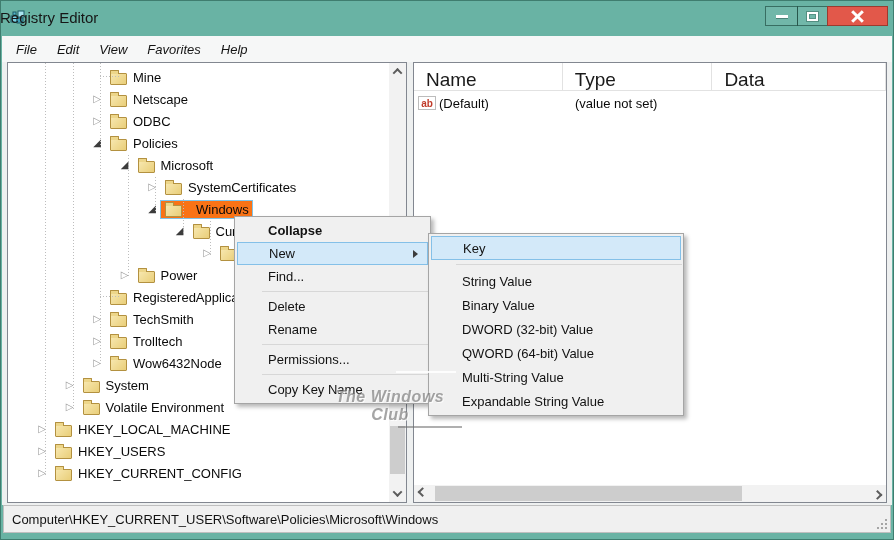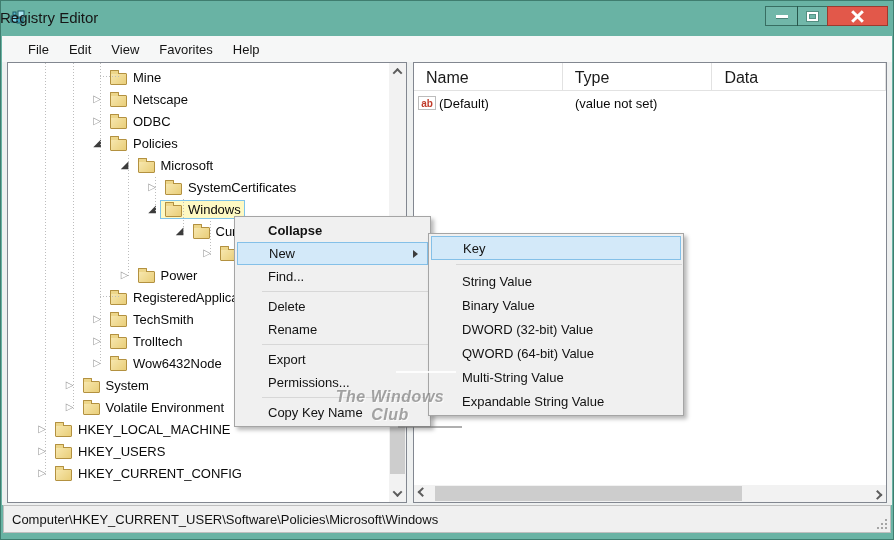--- a/index.html
+++ b/index.html
@@ -15,34 +15,34 @@
   .btn-min { left:765px; width:33px; background:rgba(255,255,255,.06); }
   .btn-max { left:797px; width:31px; background:rgba(255,255,255,.06); }
   .btn-close { left:827px; width:61px; background:#e2584a; border-color:#9c3a2e; }
   .glyph-min { width:12px; height:3px; background:#fff; box-shadow:0 1px 0 rgba(40,80,70,.5); }
   .glyph-max { width:11px; height:9px; border:2px solid #fff; box-shadow:0 0 0 1px rgba(40,80,70,.4), inset 0 0 0 1px rgba(40,80,70,.35); }
   .glyph-x { position:relative; width:13px; height:13px; }
   .glyph-x::before,.glyph-x::after { content:""; position:absolute; left:-1px; top:5px; width:15px; height:3px; background:#fff; }
   .glyph-x::before { transform:rotate(45deg);} .glyph-x::after { transform:rotate(-45deg);}
 
   
-  .menubar { position:absolute; left:2px; top:36px; width:890px; height:26px; background:#f6f7f7; display:flex; align-items:center; padding-left:16px; }
+  .menubar { position:absolute; left:2px; top:36px; width:890px; height:26px; background:#f6f7f7; display:flex; align-items:center; padding-left:4px;font-style:italic; }
   .menu-item { padding:4px 10px; color:#141414; }
 
   
   .workspace { position:absolute; left:2px; top:62px; width:890px; height:443px; background:#eef0f0; }
 
   
   .tree-pane { position:absolute; left:7px; top:62px; width:400px; height:441px; background:#fff; border:1px solid #828790; overflow:hidden; }
   .tree-rows { position:absolute; left:0; top:3px; right:17px; }
   .trow { height:22px; display:flex; align-items:center; white-space:nowrap; }
   .exp { width:16px; flex:0 0 16px; text-align:center; font-size:10px; line-height:22px; }
   .exp.expanded { color:#3c3c3c; } .exp.collapsed { color:#9a9a9a; }
   .grp { display:flex; align-items:flex-end; padding:1px 3px 1px 2px; border:1px solid transparent; }
-  .grp.sel { background:#fef9c3; border-color:#7fc4ea; }
+  .grp.sel { background:#f97316; border-color:#7fc4ea;gap:8px; }
   .folder { position:relative; width:17px; height:12px; margin:2px 6px 0 2px; flex:0 0 17px;
             background:linear-gradient(135deg,#f7e7ae,#e9ce79); border:1px solid #b39140; border-radius:1px; }
   .folder::before { content:""; position:absolute; left:-1px; top:-4px; width:7px; height:3px;
             background:#edd械; background:#edd68a; border:1px solid #b39140; border-bottom:none; border-radius:1px 1px 0 0; }
   .tlabel { font-size:13px; color:#0a0a0a; }
   .guide { position:absolute; width:1px; background-image:repeating-linear-gradient(to bottom,#bdbdbd 0 1px,transparent 1px 3px); }
   .hstub { position:absolute; height:1px; background-image:repeating-linear-gradient(to right,#bdbdbd 0 1px,transparent 1px 3px); }
 
   
   .vscroll { position:absolute; top:0; right:0; width:17px; height:439px; background:#f2f2f2; }
@@ -52,21 +52,21 @@
   .thumb-h { position:absolute; top:1px; height:15px; background:#cdcdcd; }
   .chev { width:7px; height:7px; border-left:2px solid #5c5c5c; border-top:2px solid #5c5c5c; }
   .chev.up { transform:rotate(45deg) translate(1px,1px); }
   .chev.down { transform:rotate(225deg) translate(1px,1px); }
   .chev.left { transform:rotate(-45deg) translate(1px,-1px); }
   .chev.right { transform:rotate(135deg) translate(1px,-1px); }
 
   
   .list-pane { position:absolute; left:413px; top:62px; width:474px; height:441px; background:#fff; border:1px solid #828790; overflow:hidden; }
   .lheader { position:absolute; left:0; top:0; right:0; height:28px; display:flex; border-bottom:1px solid #e2e2e2; background:#fff; }
-  .hcell { border-right:1px solid #e2e2e2; padding:6px 0 0 12px; font-size:16px; color:#1a1a1a; }
+  .hcell { border-right:1px solid #e2e2e2; padding:6px 0 0 12px; font-size:19px; color:#1a1a1a; }
   .lrow { position:absolute; left:0; top:29px; right:0; height:22px; display:flex; align-items:center; }
   .lcell { padding-left:12px; font-size:13px; color:#0a0a0a; white-space:nowrap; }
   .cell-name { display:flex; align-items:center; padding-left:4px; }
   .val-icon { display:inline-block; width:18px; height:14px; margin-right:3px; border:1px solid #bcbcbc; background:#fff;
               color:#c03b2a; font-size:10px; font-weight:bold; text-align:center; line-height:13px; }
 
   
   .statusbar { position:absolute; left:3px; top:505px; width:888px; height:28px; background:#f0f0f0; border:1px solid #bfbfbf; }
   .status-text { position:absolute; left:8px; top:6px; font-size:13px; color:#121212; }
   .grip { position:absolute; right:3px; bottom:3px; width:10px; height:10px; }
@@ -326,23 +326,20 @@
       </div>
       <div class="msep"></div>
       <div class="mi">
         <span>Delete</span>
       </div>
       <div class="mi">
         <span>Rename</span>
       </div>
       <div class="msep"></div>
       <div class="mi">
-        <span>Export</span>
-      </div>
-      <div class="mi">
         <span>Permissions...</span>
       </div>
       <div class="msep"></div>
       <div class="mi">
         <span>Copy Key Name</span>
       </div>
     </div>
 
   <div class="cmenu new-submenu" id="new-submenu">
       <div class="mi hl">

